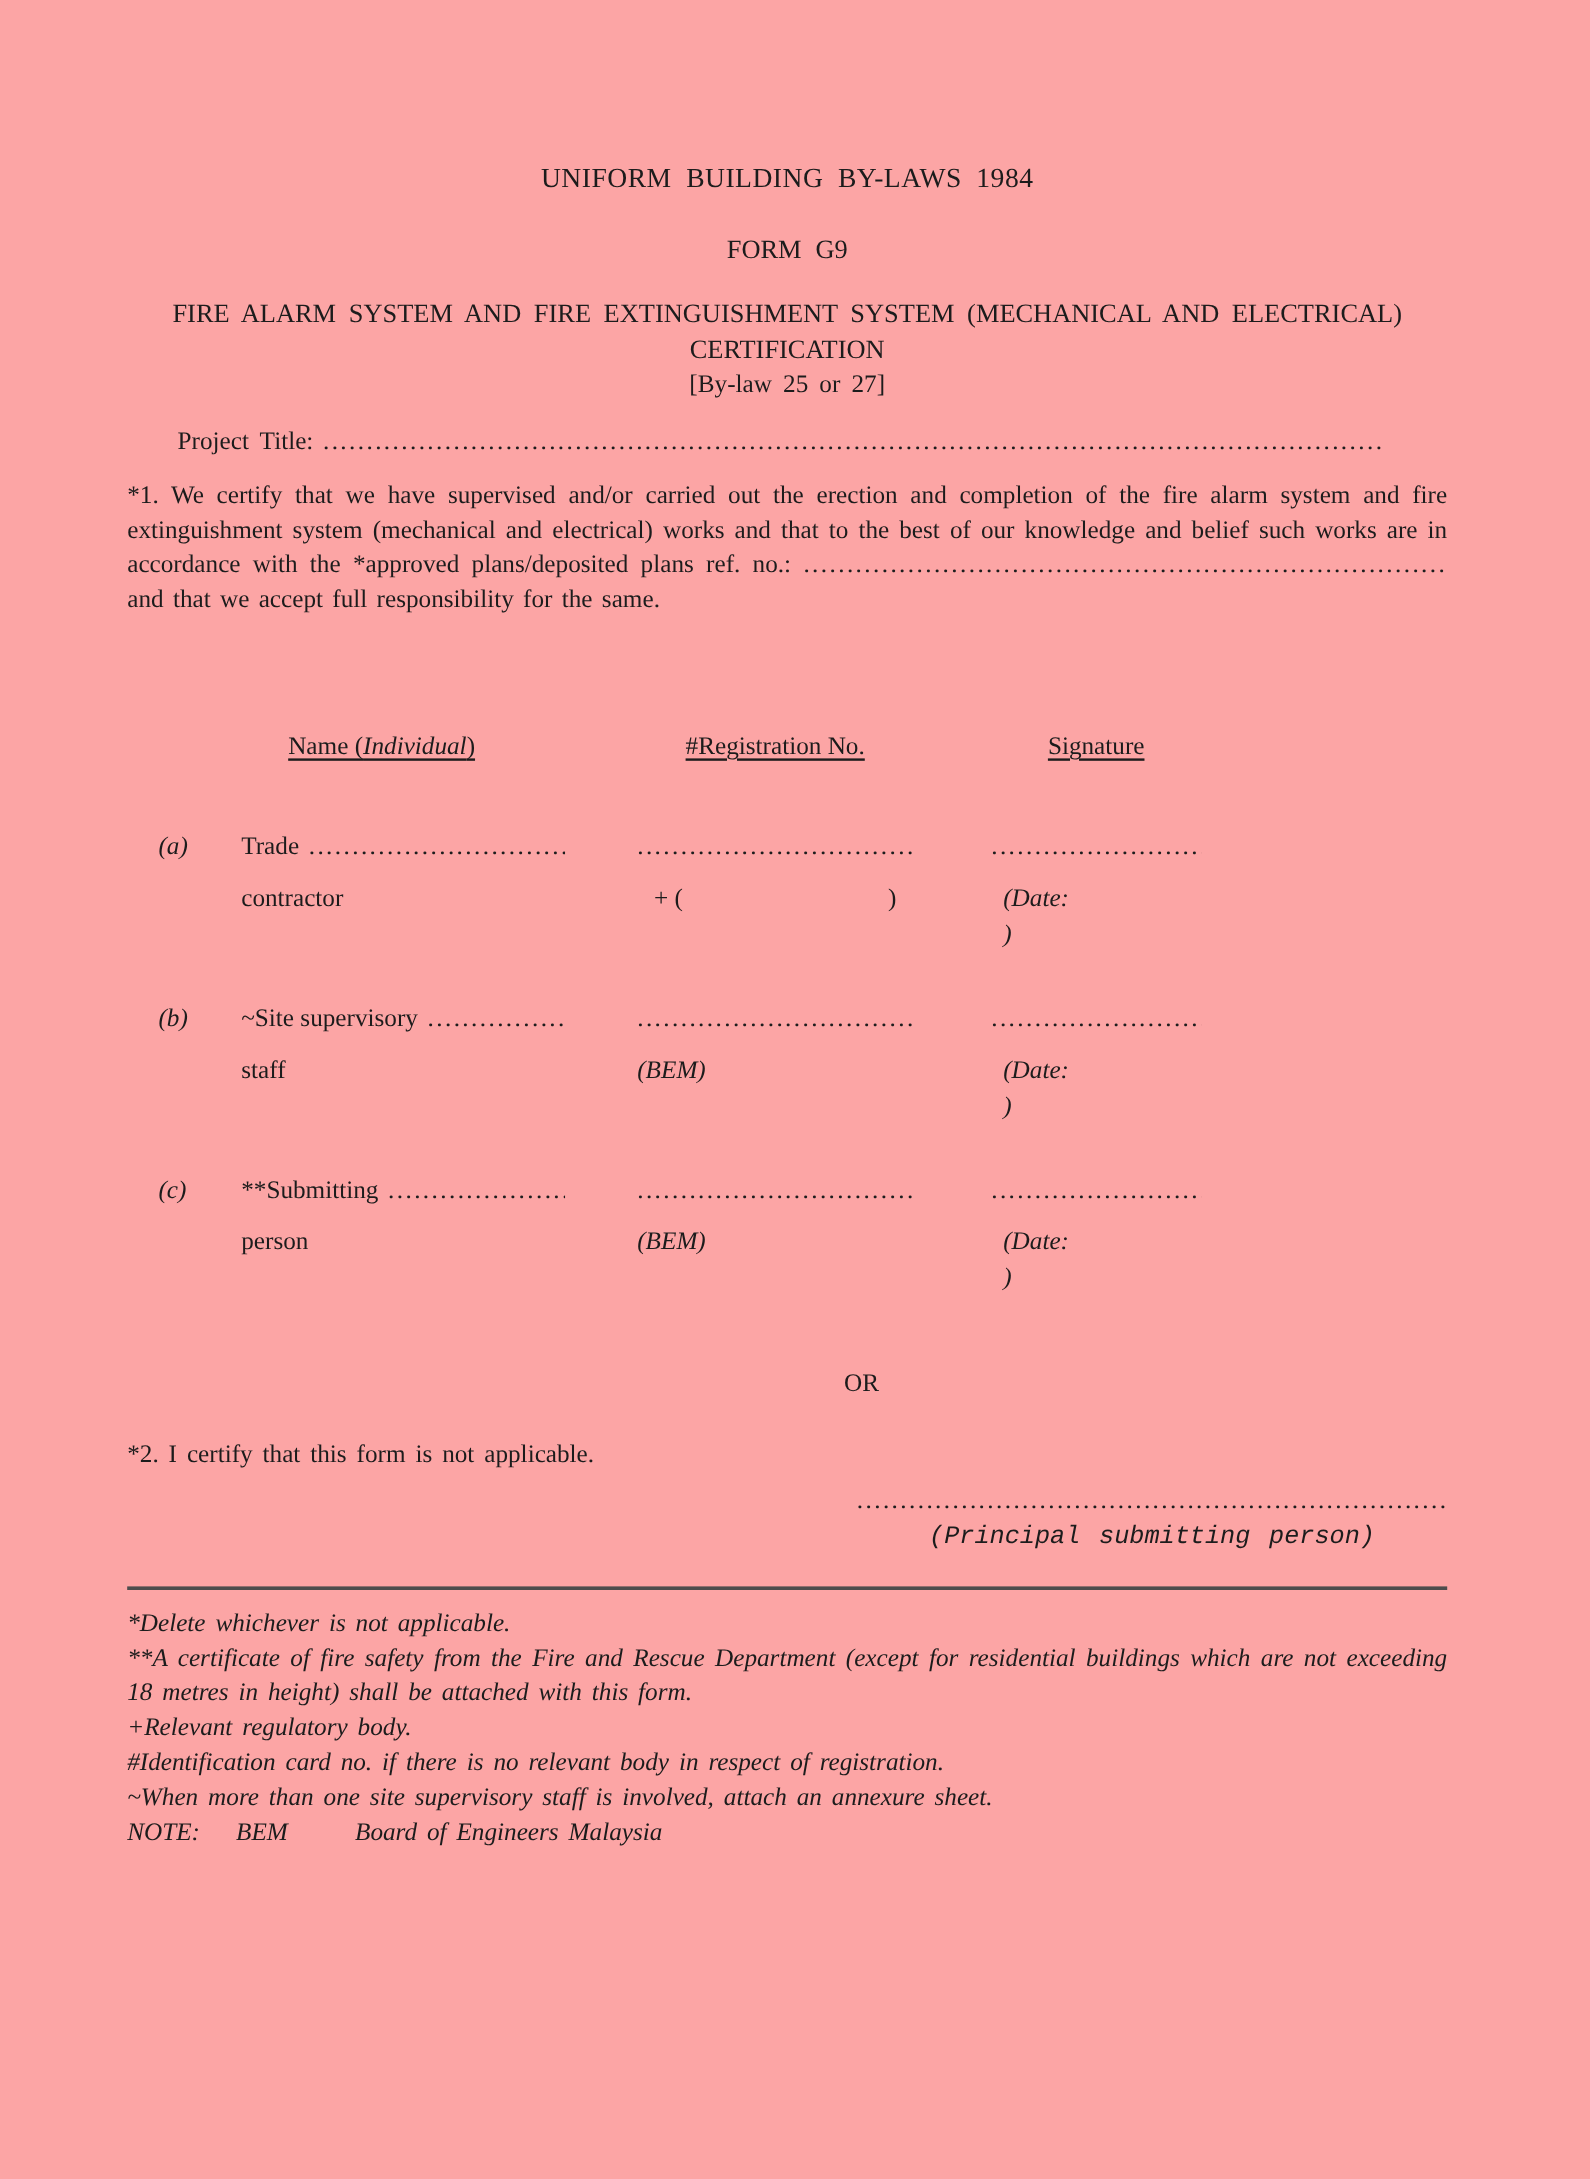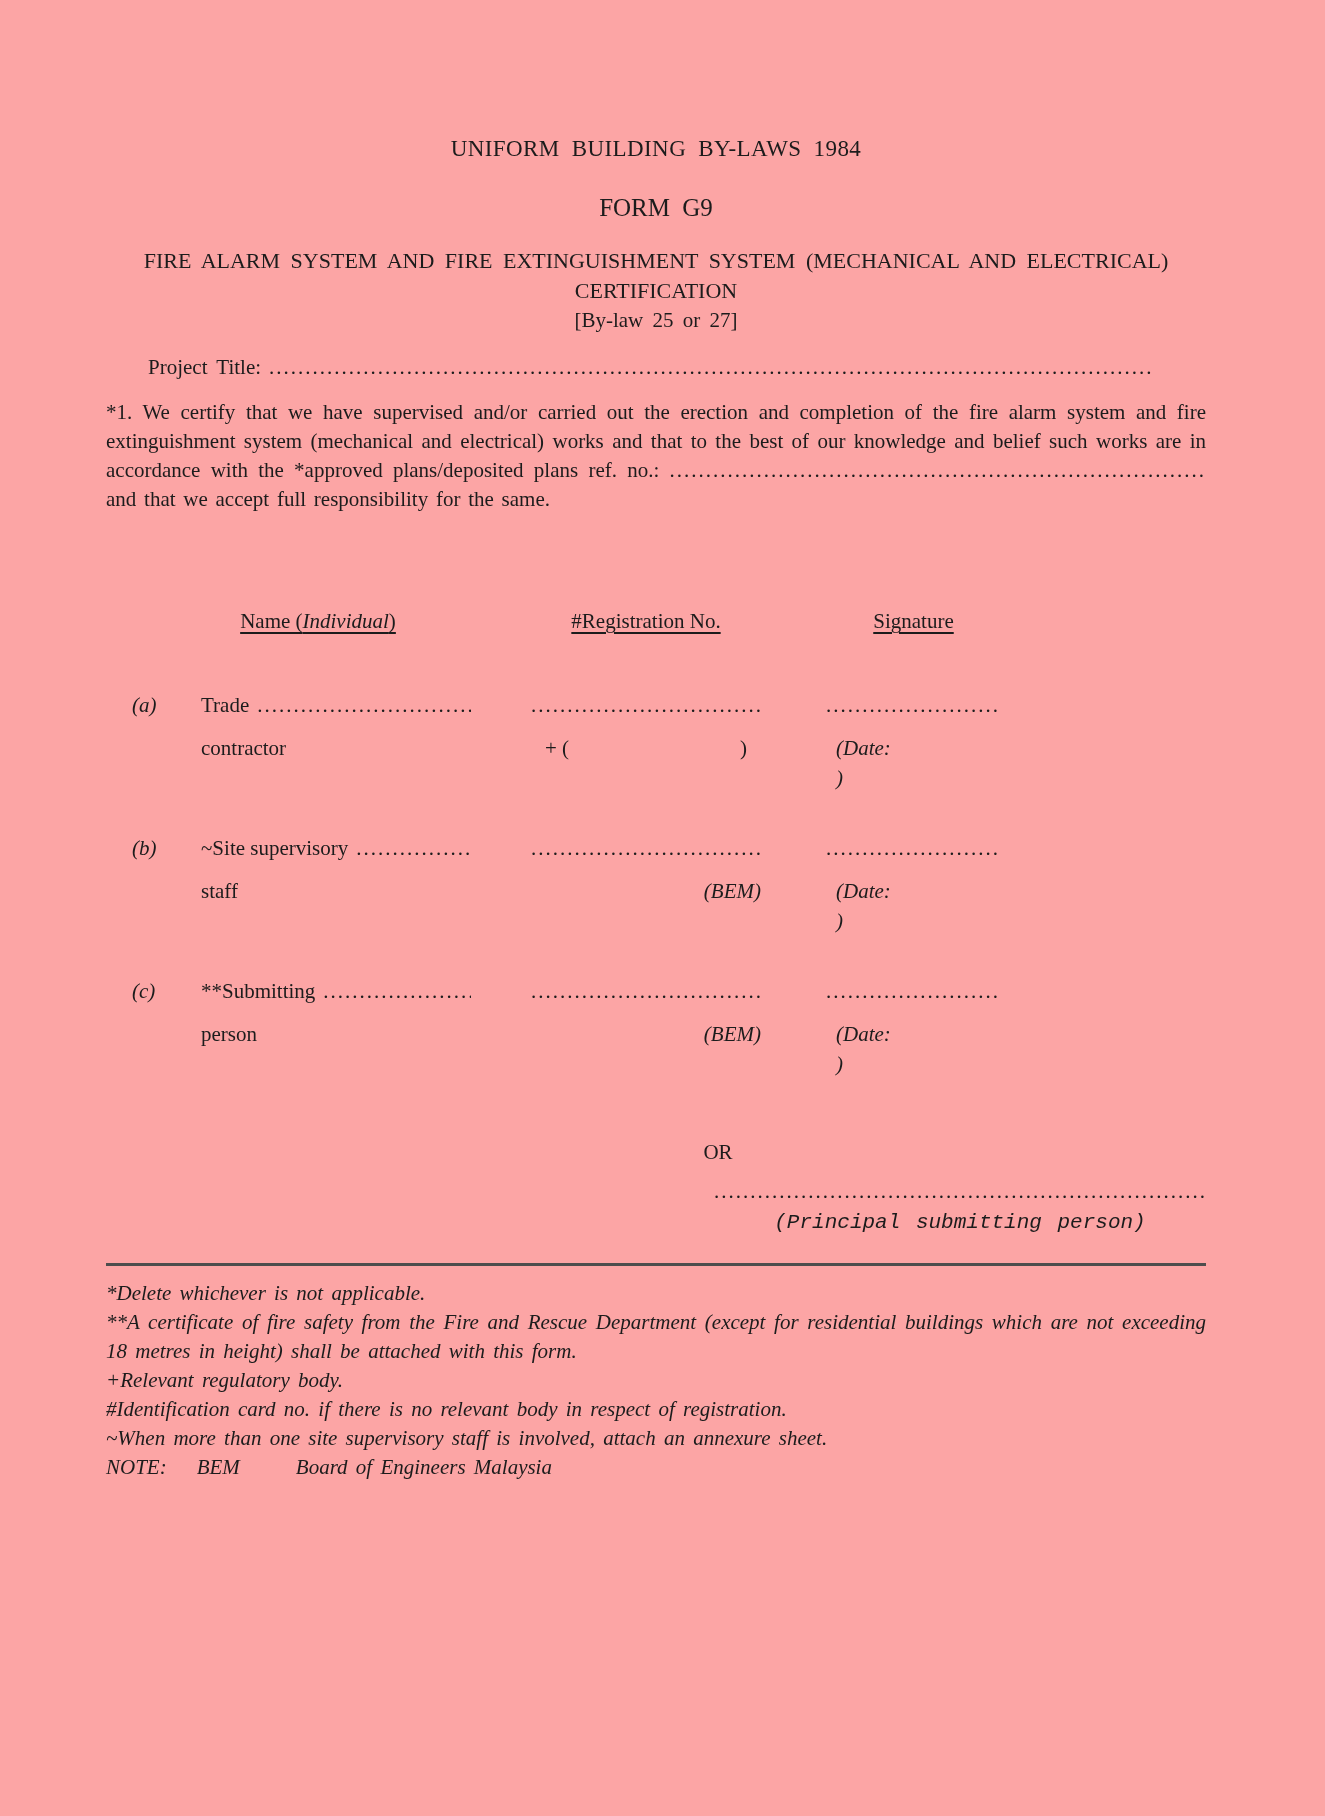--- a/index.html
+++ b/index.html
@@ -20,21 +20,21 @@
   
   .law-title {
     text-align: center;
     font-size: 23px;
     word-spacing: 6px;
     letter-spacing: 0.4px;
     line-height: 28px;
   }
   .form-no {
     text-align: center;
-    font-size: 25px;
+    font-size: 22px;
     word-spacing: 6px;
     margin-top: 31px;
     line-height: 28px;
   }
   .doc-title {
     text-align: center;
     font-size: 22px;
     word-spacing: 5px;
     line-height: 30px;
     max-width: 1035px;
@@ -86,21 +86,21 @@
   .c-sig   { grid-column: 6; }
   .trow { line-height: 30px; }
   .row-a { margin-top: 54px; }
   .row-b, .row-c { margin-top: 40px; }
   .l1 { display: flex; align-items: baseline; white-space: nowrap; overflow: hidden; }
   .l2 { margin-top: 13px; }
   .c-reg .l1, .c-sig .l1 { display: block; overflow: hidden; white-space: nowrap; }
   .spread { display: flex; justify-content: space-between; }
   .c-reg .spread { padding: 0 14px 0 14px; }
   .c-sig .spread { padding: 0 34px 0 10px; flex-direction: column; }
-  .bem { text-align: right; font-style: italic; }
+  .bem { text-align: left; font-style: italic; }
   .it { font-style: italic; }
 
   
   .or-sep {
     margin-top: 58px;
     text-align: center;
     position: relative;
     left: 62px;
     word-spacing: 4px;
     line-height: 30px;
@@ -210,20 +210,21 @@
               <span>(Date:</span>
               <span>)</span>
             </div>
         </div>
       </div>
 
     </div>
 
     <div class="or-sep">OR</div>
 
+    <div class="clause2">*2.  I certify that this form is not applicable.</div>
 
     <div class="sig-block">
       <div class="line dots">..........................................................................................</div>
       <div class="caption">(Principal submitting person)</div>
     </div>
 
     <hr class="divider">
 
     <div class="footnotes">
       <p>*Delete whichever is not applicable.</p>

